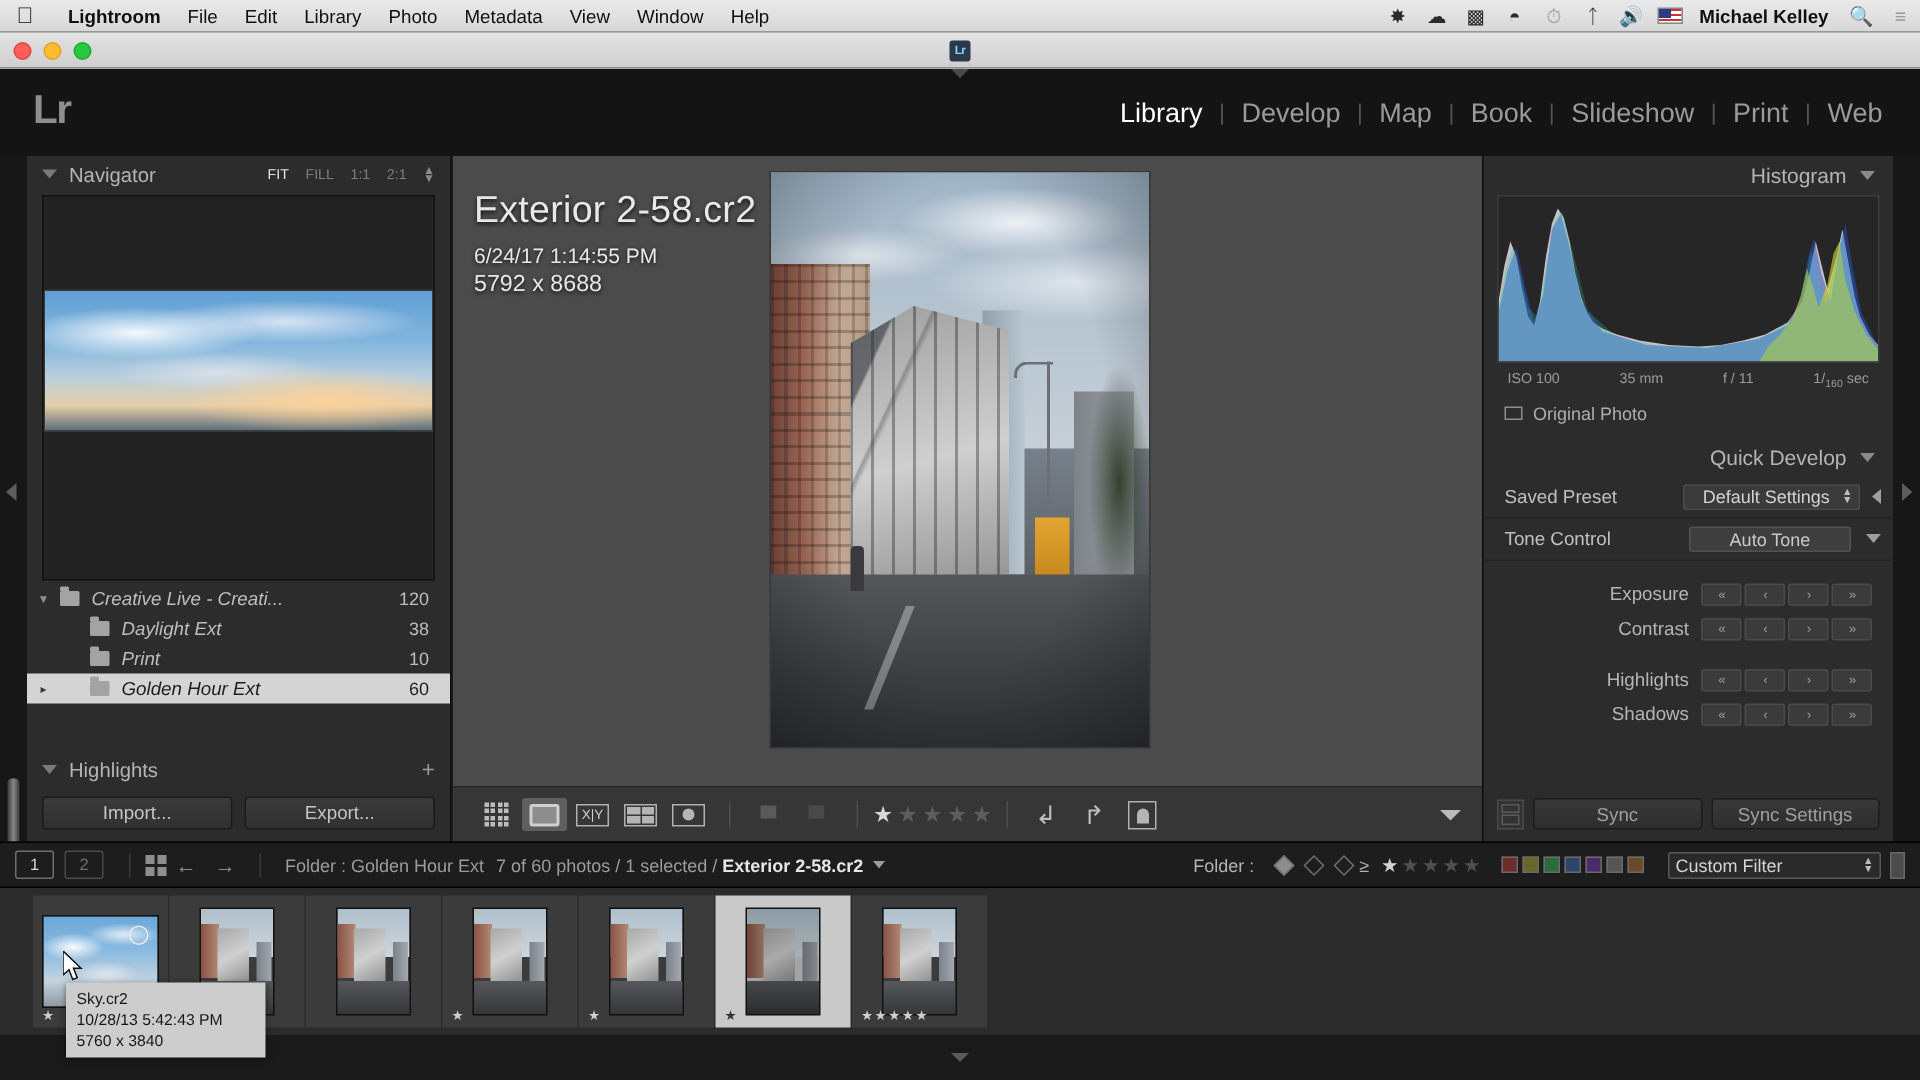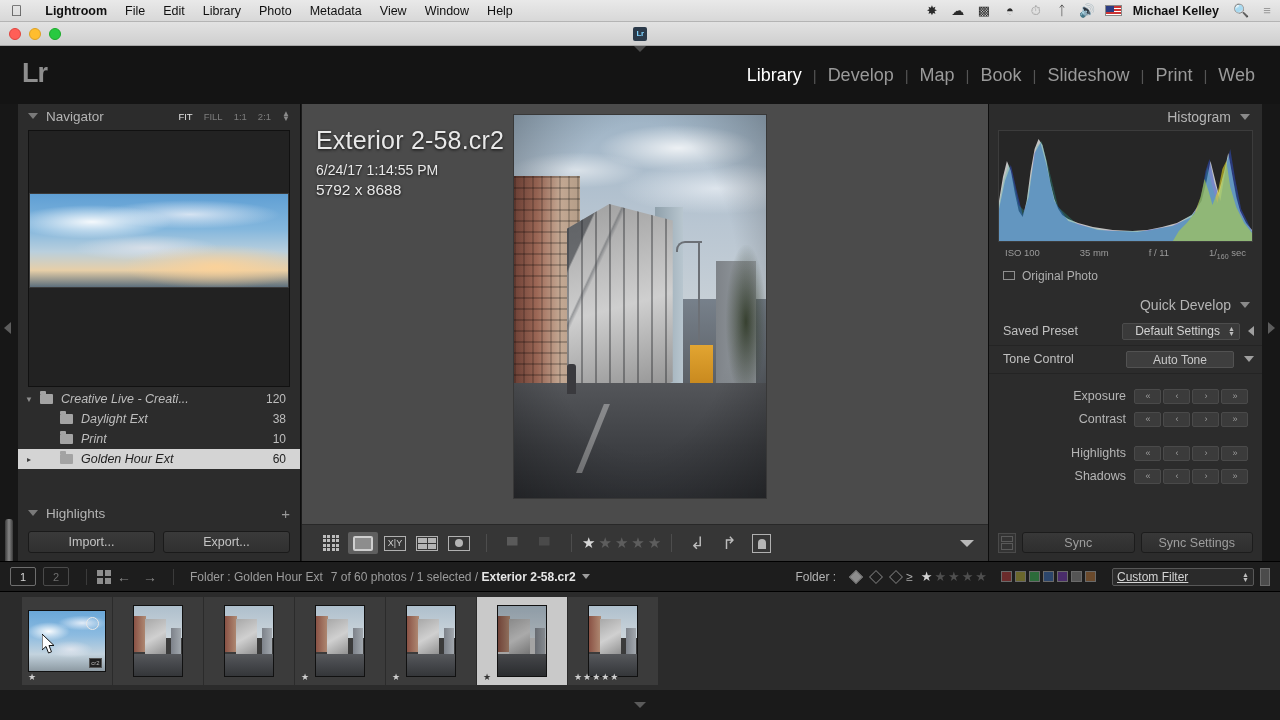--- a/index.html
+++ b/index.html
@@ -396,21 +396,21 @@
   .fstars { display:flex; gap:2px; font-size: 13px; color:#4f4f4f; margin-left: 6px; }
   .fstars .on { color: #d2d2d2; }
   .gte { color: #b0b0b0; font-size: 12px; margin-right: 2px; }
   .swatches { display:flex; gap:3px; margin-left: 14px; }
   .sw { width:11px; height:11px; border:1px solid #6a6a6a; }
   .custfilter {
     margin-left: 16px; width: 142px; height: 18px; background: #2a2a2a;
     border: 1px solid #585858; border-radius: 2px; display: flex; align-items: center;
     padding: 0 4px; font-size: 12px; color: #d4d4d4;
   }
-  .custfilter .txt { flex: 1; text-decoration: underline; }
+  .custfilter .txt { flex: 1; }
   .lockbtn { margin-left: 6px; width: 10px; height: 18px; background: #4b4b4b; border: 1px solid #6a6a6a; }
 
   
   .filmstrip {
     position: absolute; top: 592px; left: 0; width: 1280px; height: 98px;
     background: #2b2b2b; display: flex; align-items: center; padding-left: 22px;
   }
   .thumb {
     width: 90px; height: 88px; background: #3b3b3b; margin-right: 1px;
     position: relative; display: flex; align-items: center; justify-content: center;
@@ -935,20 +935,25 @@
             <div class="st-lb"></div>
             <div class="st-mb"></div>
             <div class="st-rb"></div>
             <div class="st-road"></div>
         </div>
       </div>
       <span class="th-star5">★★★★★</span>
     </div>
   </div>
 
+  <div class="tooltip">
+    <div>Sky.cr2</div>
+    <div>10/28/13 5:42:43 PM</div>
+    <div>5760 x 3840</div>
+  </div>
 
   <div class="cursor">
     <svg width="16" height="22" viewBox="0 0 16 22">
       <polygon points="0,0 0,16 4,12.5 6.5,19 9.5,17.8 7,11.5 12,11.5" fill="#ffffff" stroke="#111111" stroke-width="1"></polygon>
     </svg>
   </div>
 
   <div class="bottom-strip"></div>
   <div class="bottom-caret"></div>
 

